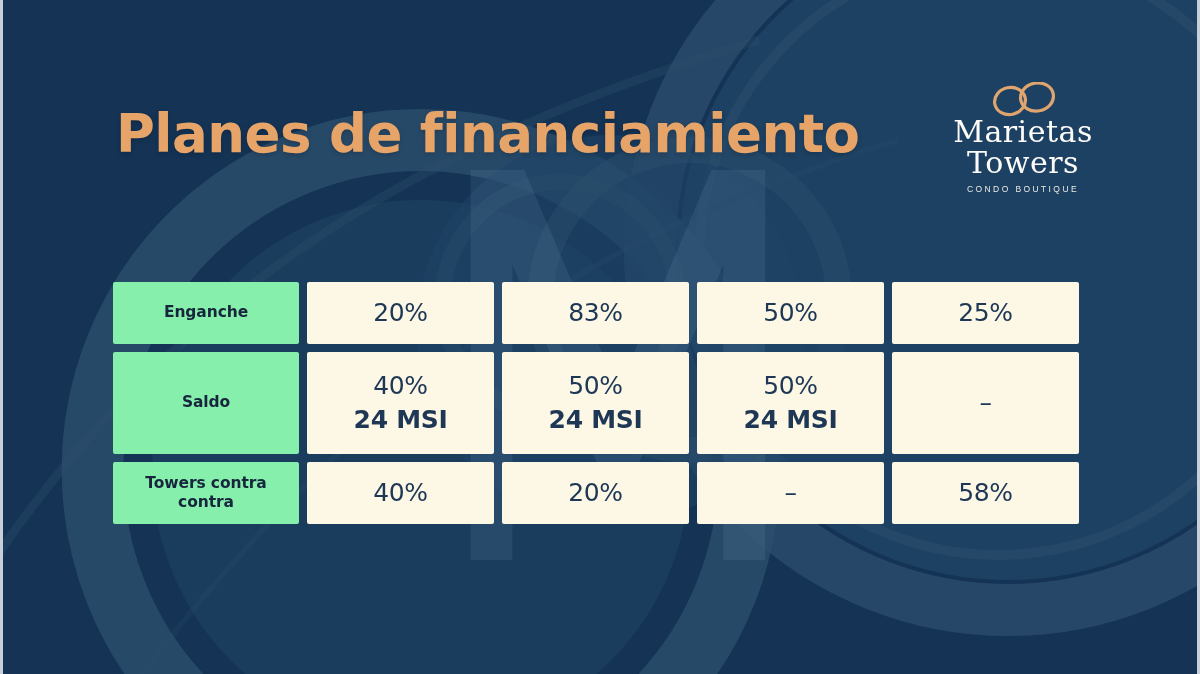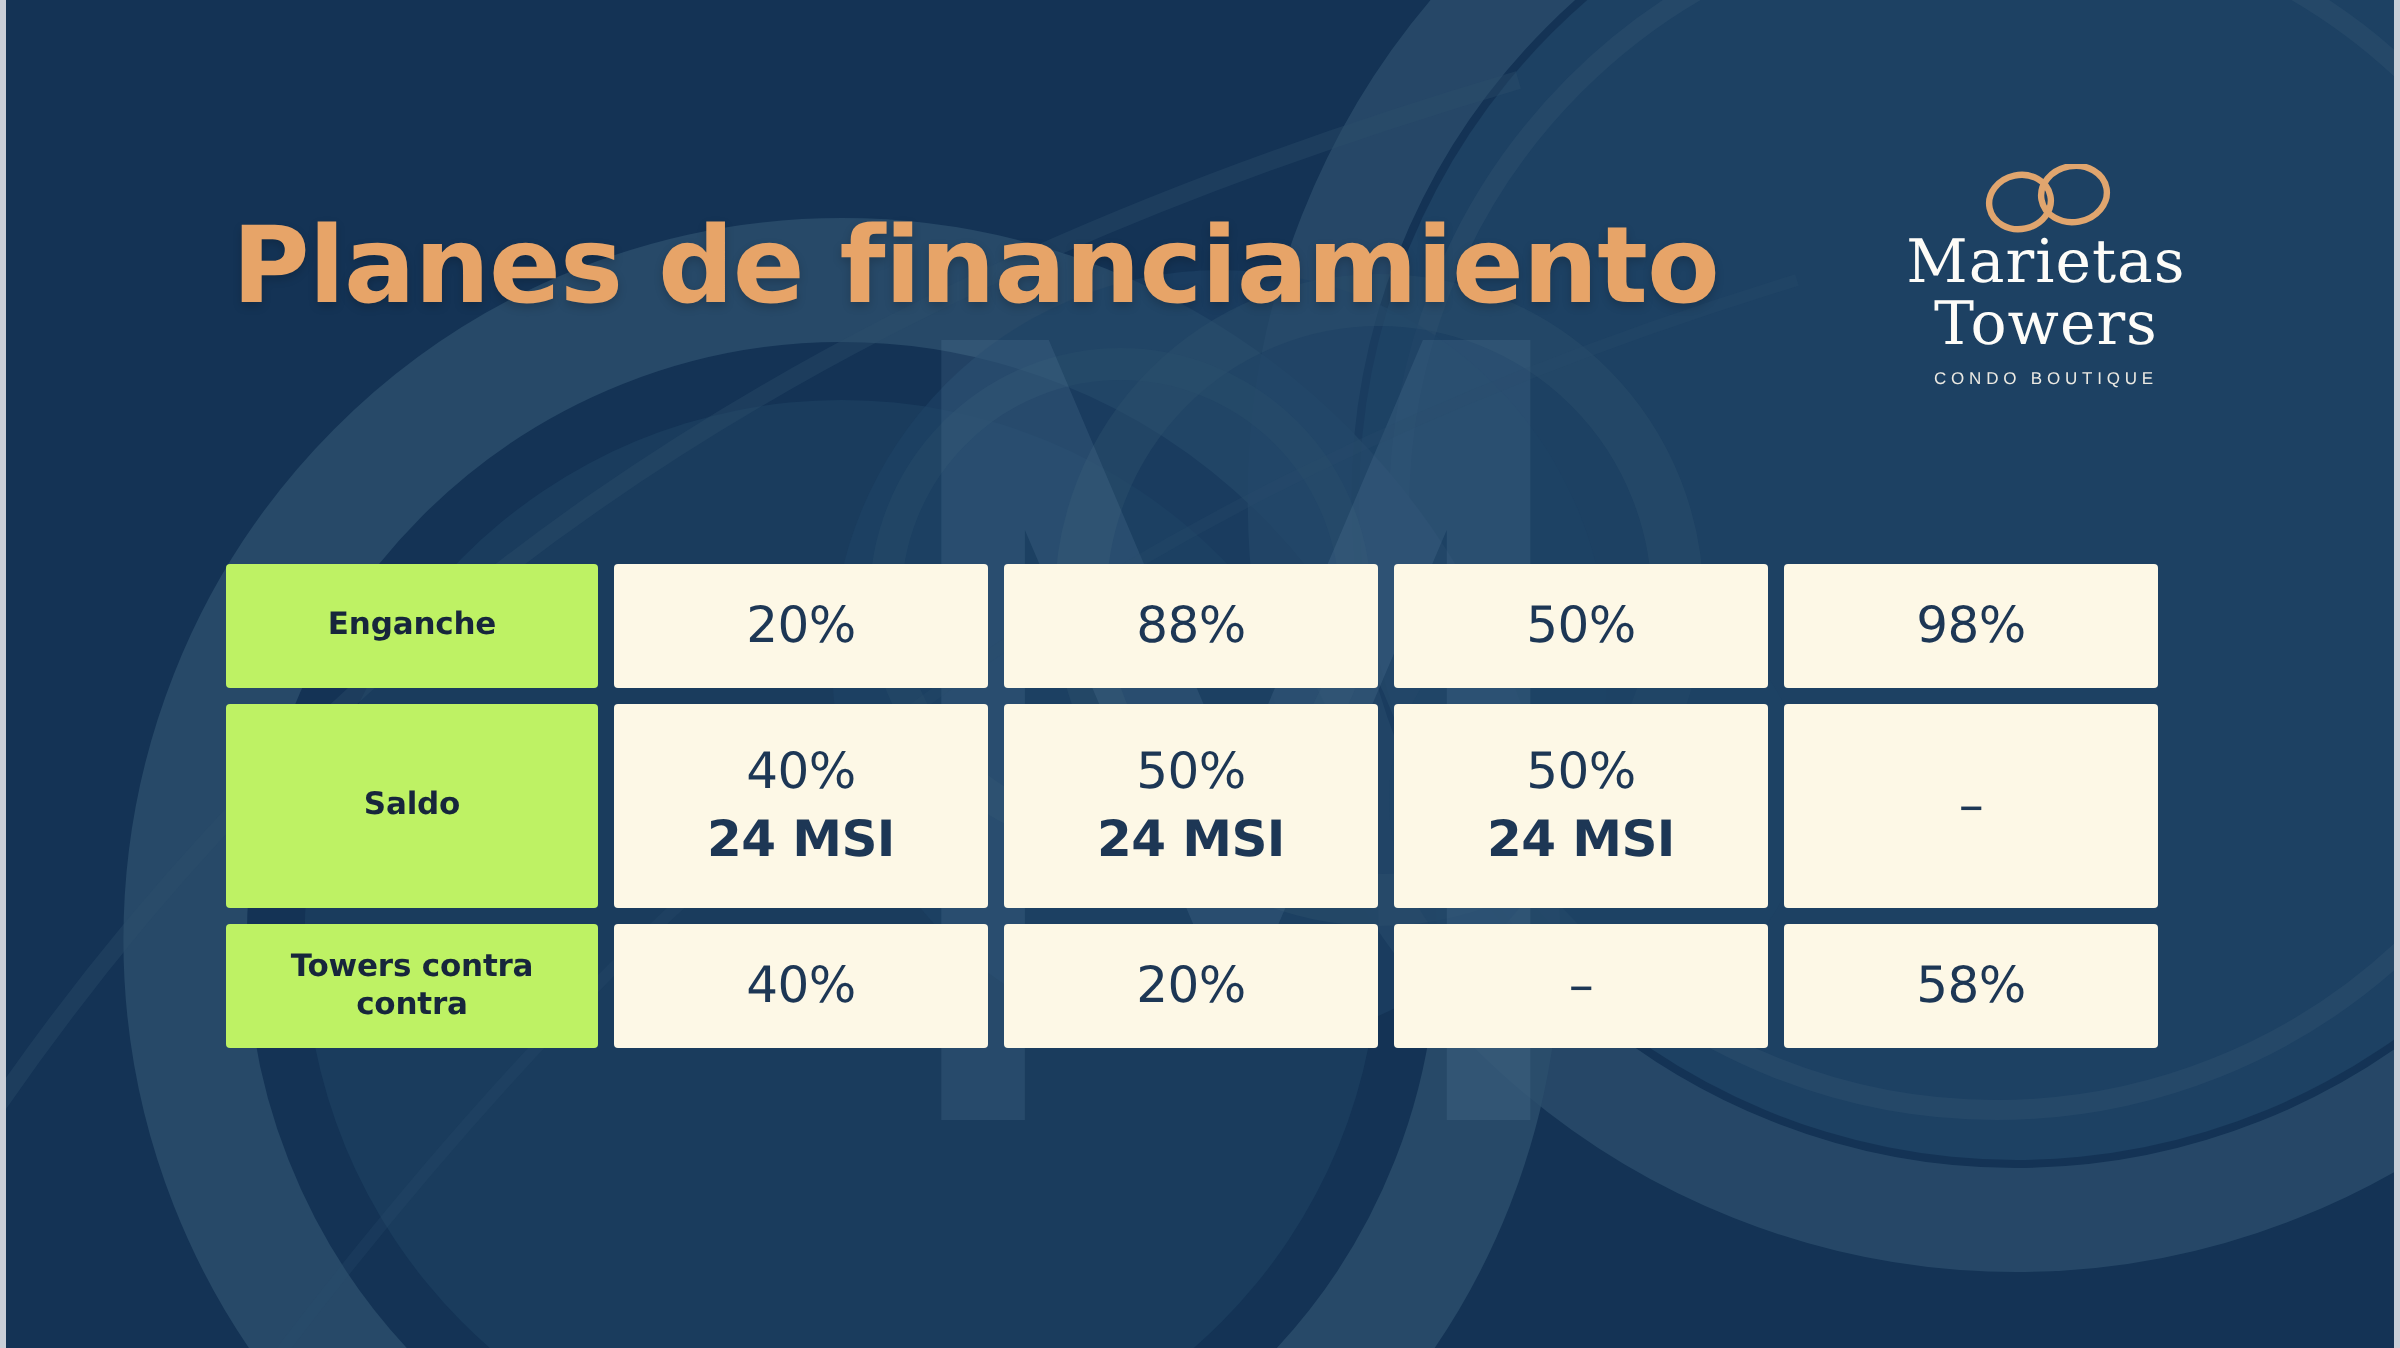--- a/index.html
+++ b/index.html
@@ -90,21 +90,21 @@
     margin: -8px;
     table-layout: fixed;
   }
   #plans-table td {
     padding: 0;
     vertical-align: middle;
     text-align: center;
     border-radius: 2px;
   }
   .row-label {
-    background: #bef264;
+    background: #86efac;
     color: #17263c;
     font-weight: 700;
     font-size: 15.5px;
     line-height: 1.25;
     font-family: "DejaVu Sans", sans-serif;
     letter-spacing: -0.1px;
     width: 186px;
   }
   .value-cell {
     background: #fdf8e6;
@@ -173,27 +173,27 @@
   </div>
 
   <table id="plans-table">
     <tbody>
       <tr class="r-enganche">
         <td class="row-label">Enganche</td>
         <td class="value-cell">
           <span>20%</span>
         </td>
         <td class="value-cell">
-          <span>88%</span>
+          <span>83%</span>
         </td>
         <td class="value-cell">
           <span>50%</span>
         </td>
         <td class="value-cell">
-          <span>98%</span>
+          <span>25%</span>
         </td>
       </tr>
 
       <tr class="r-pagos">
         <td class="row-label">Saldo</td>
         <td class="value-cell">
           <span>40%</span>
           <span class="line2">24 MSI</span>
         </td>
         <td class="value-cell">

